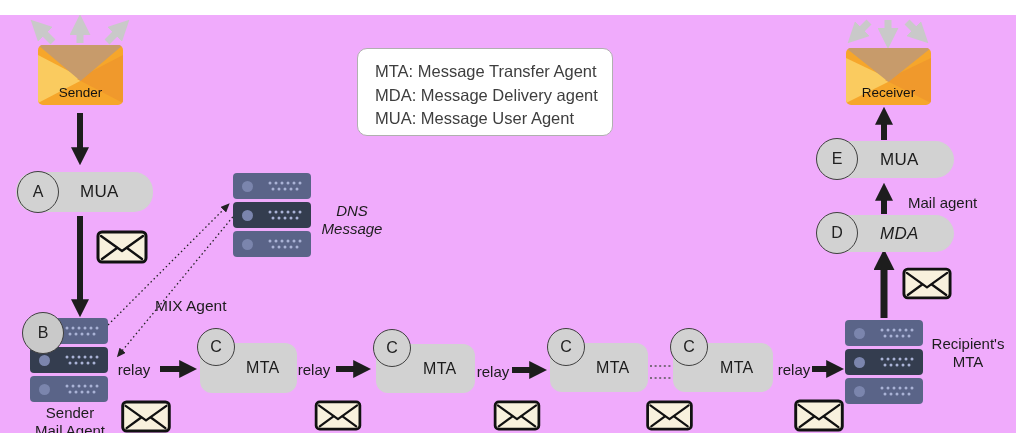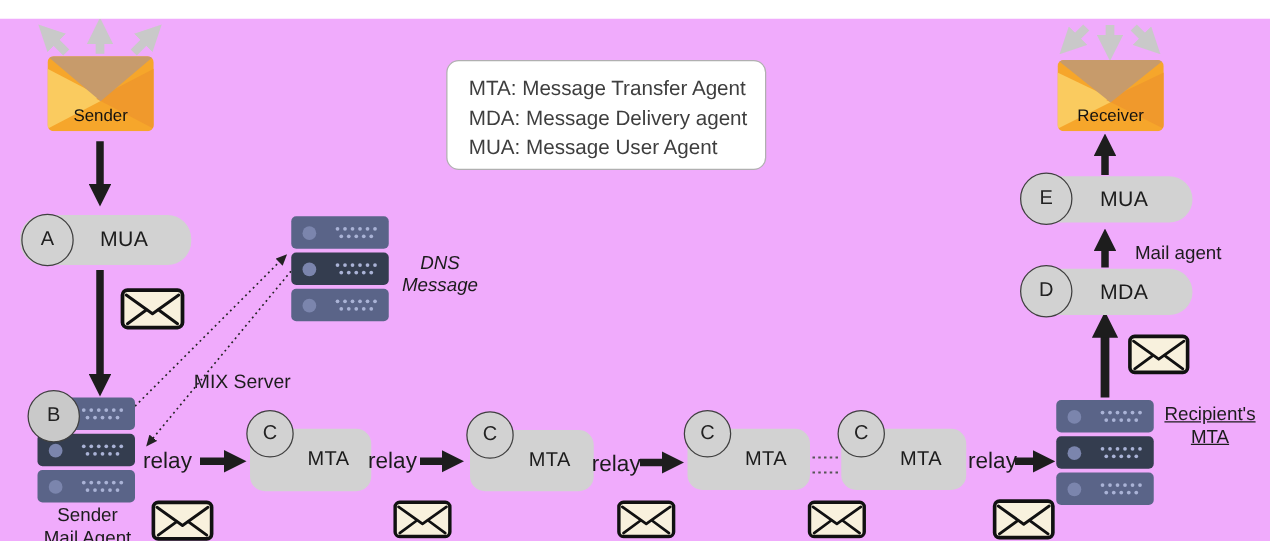--- a/index.html
+++ b/index.html
@@ -36,21 +36,21 @@
     position:relative;width:78px;height:26px;border-radius:4px;background:#5a6488;
   }
   .srv-unit.dark{background:#343d4f;}
   .srv-dot{
     position:absolute;left:9px;top:7.5px;width:11px;height:11px;border-radius:50%;
     background:#7b85ad;
   }
   .srv-grid{position:absolute;right:8px;top:6px;}
   
   .lbl{font-size:15px;line-height:18px;text-align:center;color:#1c1c1c;}
-  .relay{font-size:18px;color:#1c1c1c;transform:translate(-50%,-50%);}
+  .relay{font-size:15px;color:#1c1c1c;transform:translate(-50%,-50%);}
   .mix{font-size:15.5px;font-weight:500;color:#1c1c1c;}
   
   .bigenv{width:85px;}
   .bigenv .elabel{
     position:absolute;left:0;right:0;bottom:5px;text-align:center;
     font-size:13.5px;color:#111;
   }
   
   .msg{display:block;}
 </style>
@@ -268,21 +268,21 @@
             <circle cx="30" cy="10" r="1.5"></circle>
           </g>
         </svg>
       </div>
   </div>
   <div class="abs lbl" style="left:316px;top:187px;width:72px;font-style:italic;">
     <div>DNS</div>
     <div>Message</div>
   </div>
 
-  <div class="abs mix" style="left:155px;top:282px;">MIX Server</div>
+  <div class="abs mix" style="left:155px;top:282px;">MIX Agent</div>
 
   <div class="abs pill mta" style="left:200px;top:328px;width:97px;height:50px;">
     <div class="badge">C</div>
     <span class="ptext" style="padding-left:46px;font-size:16px;">MTA</span>
   </div>
   <div class="abs pill mta" style="left:376px;top:329px;width:99px;height:49px;">
     <div class="badge">C</div>
     <span class="ptext" style="padding-left:47px;font-size:16px;">MTA</span>
   </div>
   <div class="abs pill mta" style="left:550px;top:328px;width:98px;height:49px;">
@@ -348,28 +348,28 @@
             <circle cx="33" cy="4" r="1.5"></circle>
             <circle cx="6" cy="10" r="1.5"></circle>
             <circle cx="12" cy="10" r="1.5"></circle>
             <circle cx="18" cy="10" r="1.5"></circle>
             <circle cx="24" cy="10" r="1.5"></circle>
             <circle cx="30" cy="10" r="1.5"></circle>
           </g>
         </svg>
       </div>
   </div>
-  <div class="abs lbl" style="left:922px;top:308px;width:92px;text-decoration:underline;">
+  <div class="abs lbl" style="left:922px;top:320px;width:92px;">
     <div>Recipient's</div>
     <div>MTA</div>
   </div>
 
   <div class="abs pill" style="left:818px;top:200px;width:136px;height:37px;">
     <div class="badge" style="left:-2px;top:-3px;">D</div>
-    <span class="ptext" style="padding-left:62px;">MDA</span>
+    <span class="ptext" style="padding-left:62px;font-style:italic;">MDA</span>
   </div>
 
   <div class="abs pill" style="left:818px;top:126px;width:136px;height:37px;">
     <div class="badge" style="left:-2px;top:-3px;">E</div>
     <span class="ptext" style="padding-left:62px;">MUA</span>
   </div>
 
   <div class="abs" style="left:908px;top:179px;font-size:15px;">Mail agent</div>
 
   <svg class="abs msg" style="left:96px;top:214px;" width="52" height="36" viewBox="0 0 52 34">

